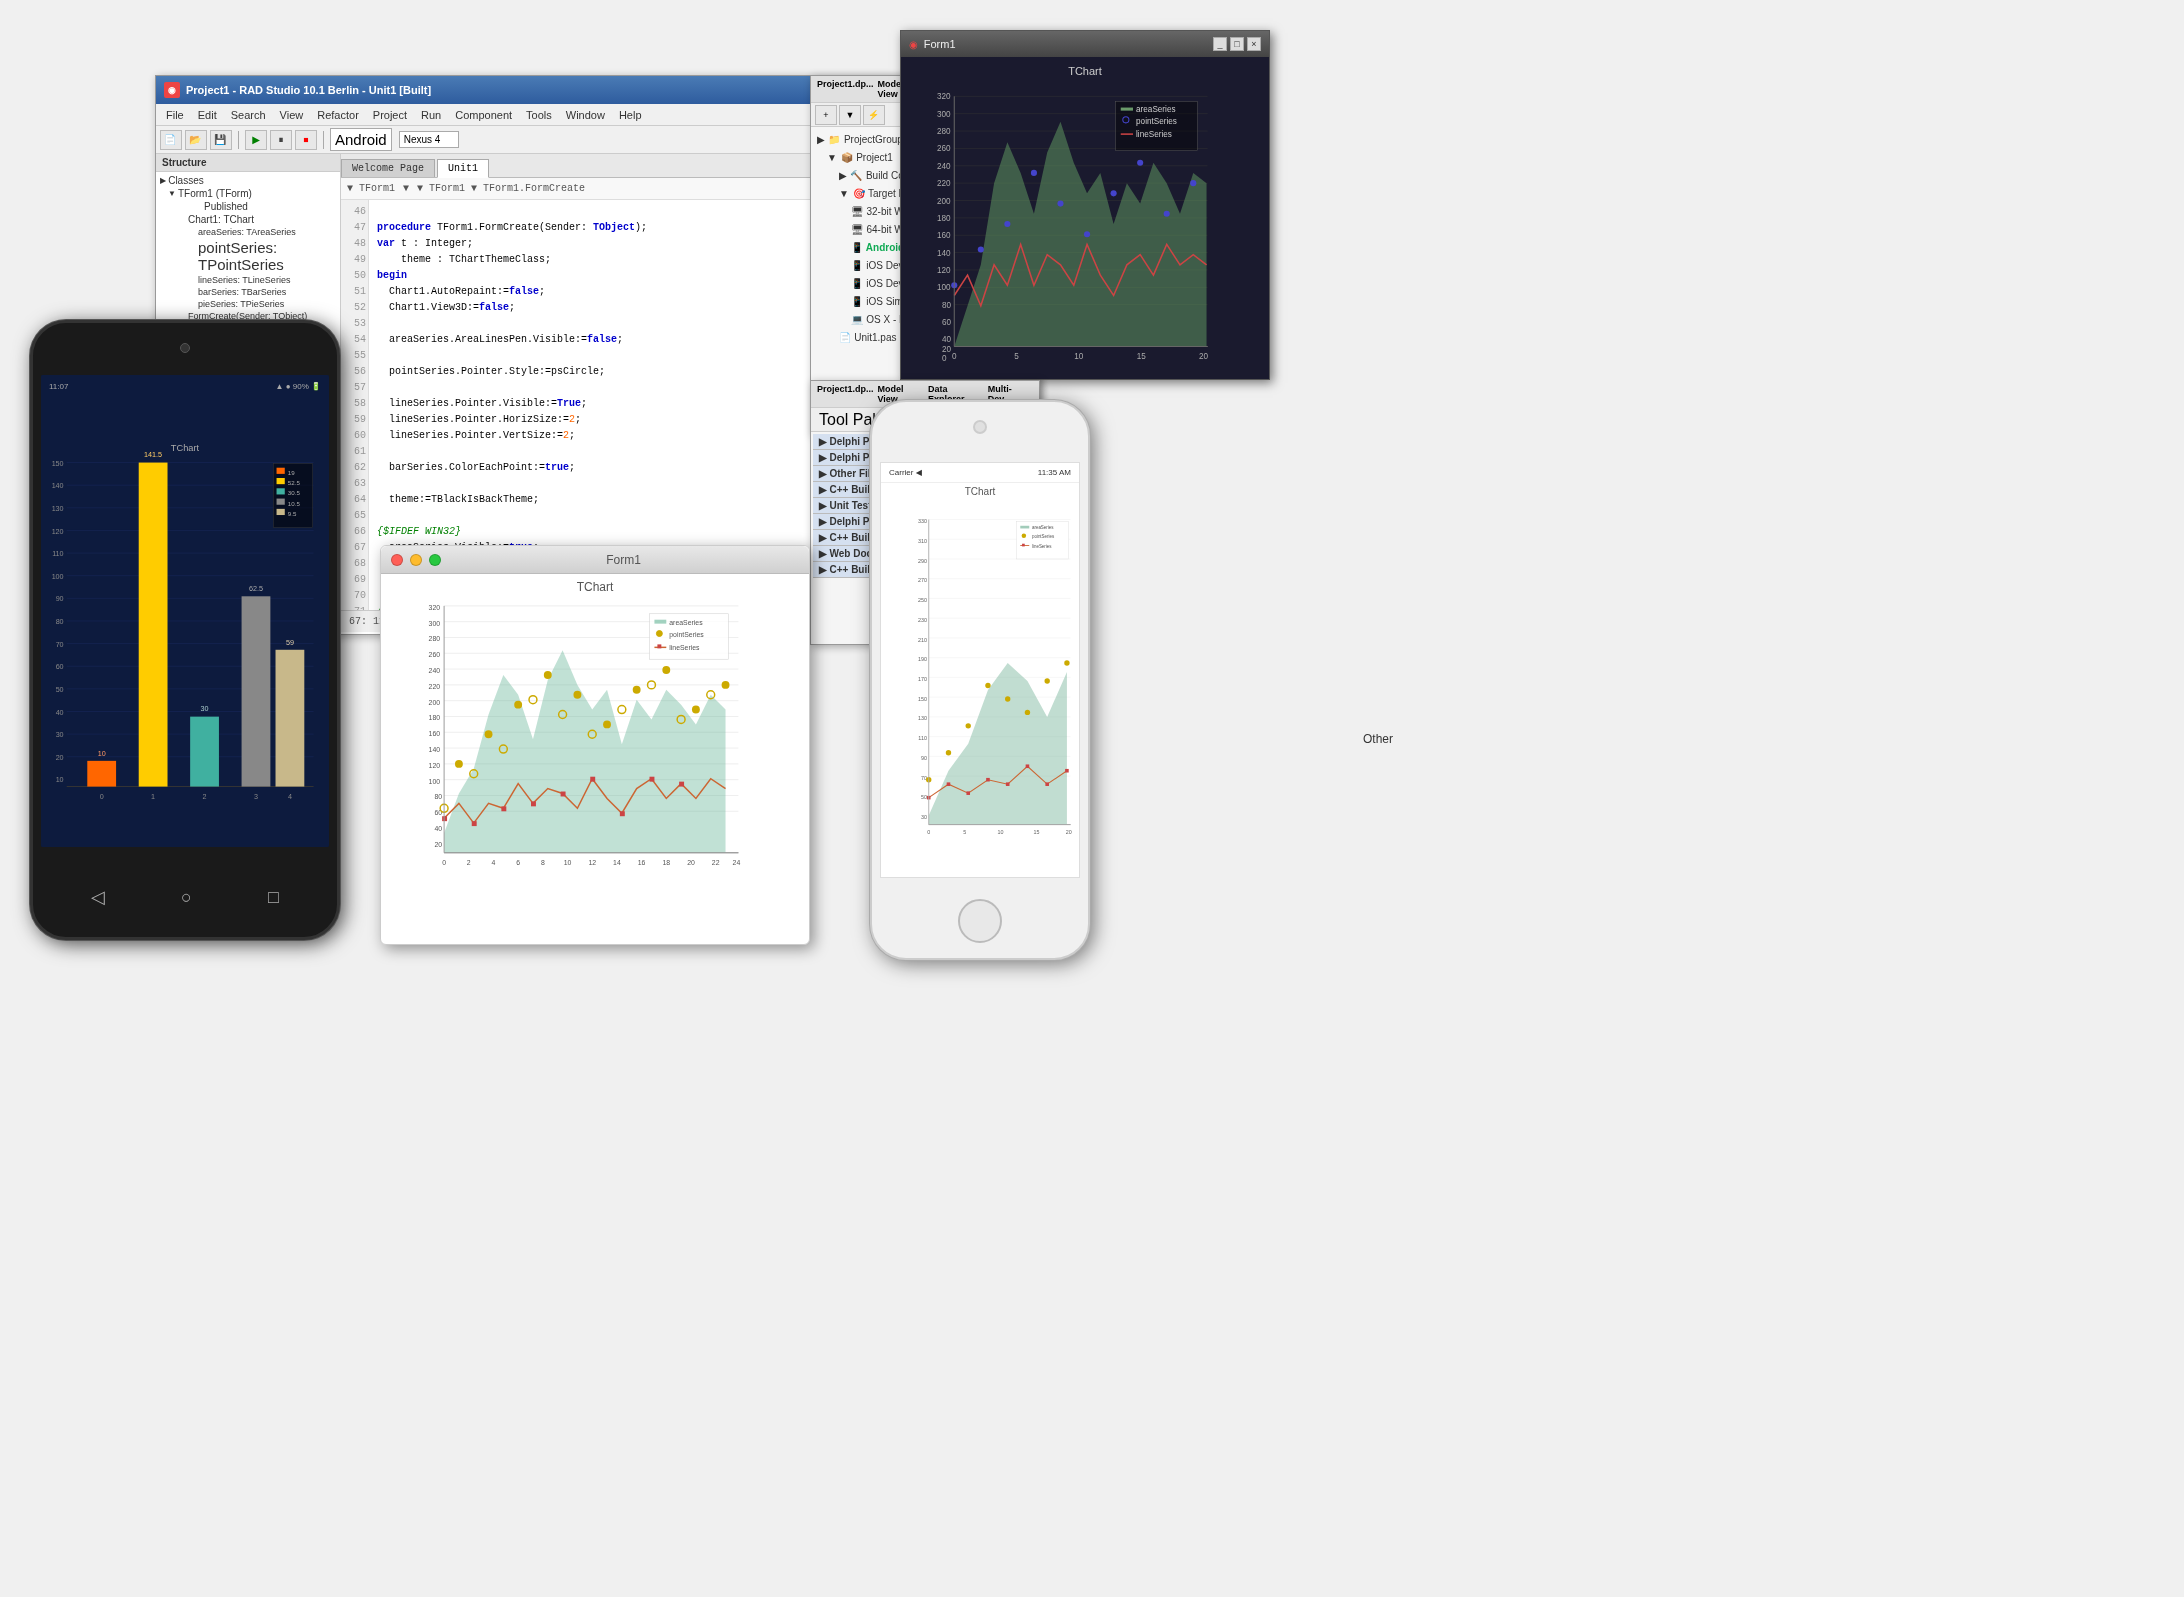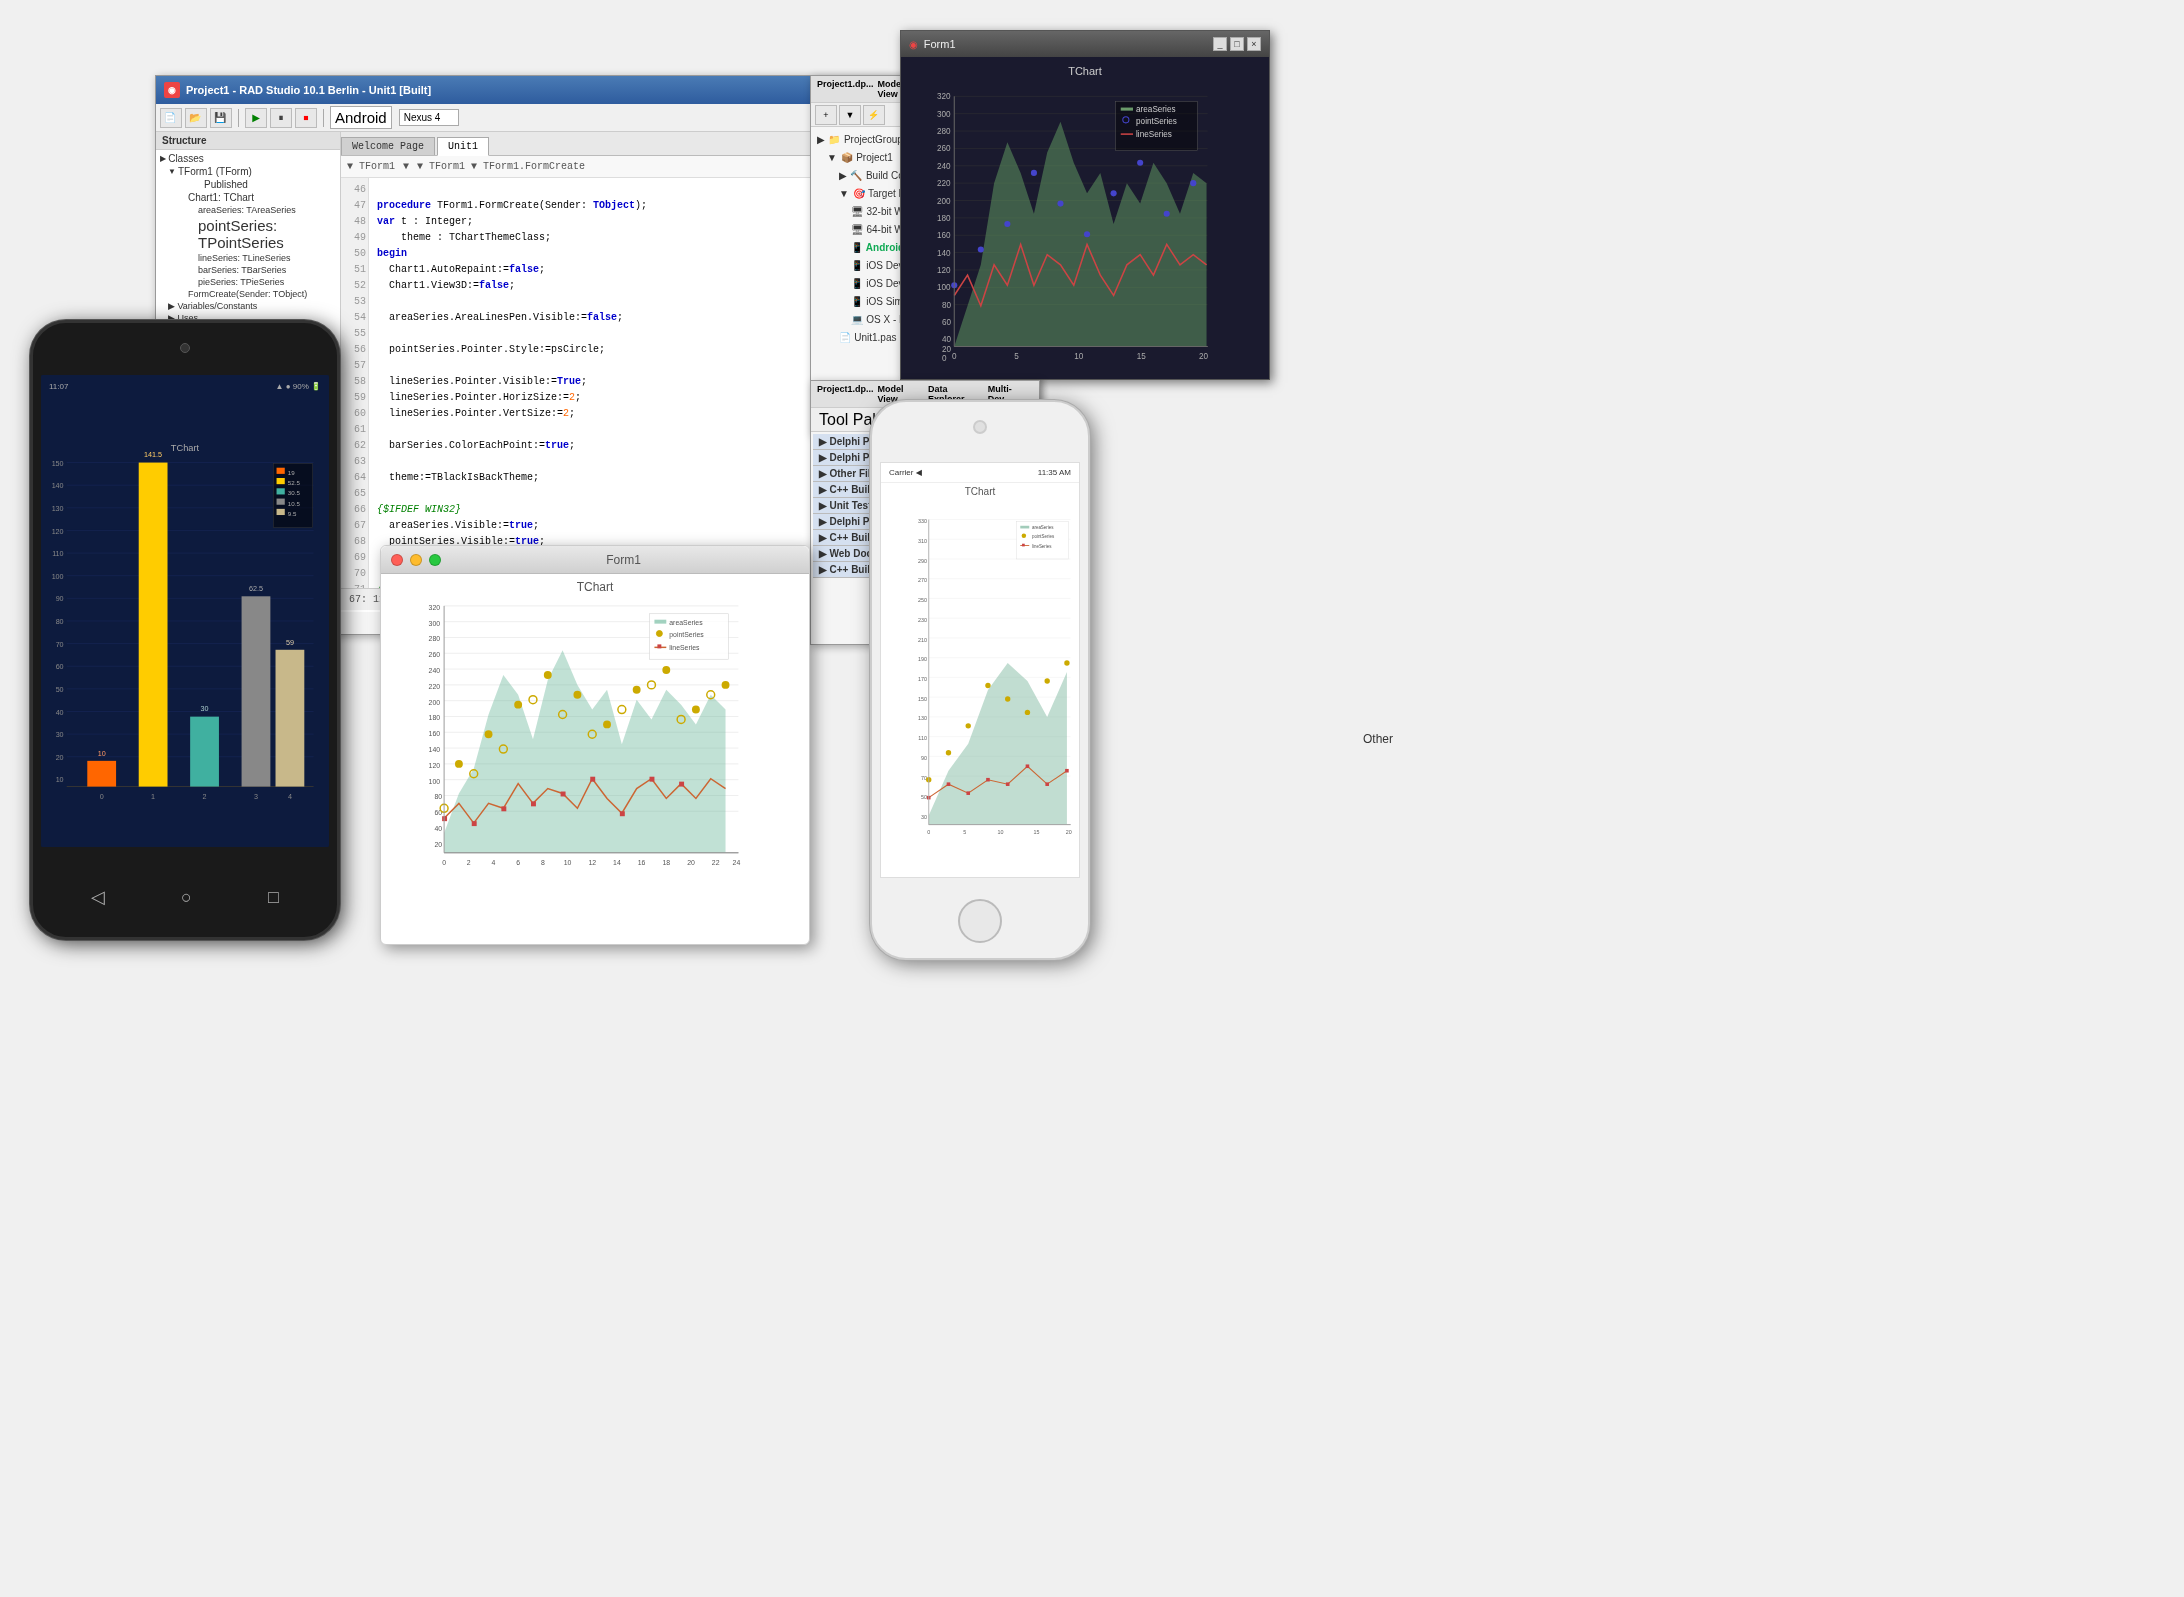--- a/index.html
+++ b/index.html
@@ -488,20 +488,33 @@
 
 <div class="rad-window">
   <div class="rad-titlebar">
     <div class="title-icon">◉</div>
     <span>Project1 - RAD Studio 10.1 Berlin - Unit1 [Built]</span>
     <div class="win-controls">
       <div class="win-btn">_</div>
       <div class="win-btn">□</div>
       <div class="win-btn">×</div>
     </div>
+  </div>
+  <div class="rad-menubar">
+    <span class="menu-item">File</span>
+    <span class="menu-item">Edit</span>
+    <span class="menu-item">Search</span>
+    <span class="menu-item">View</span>
+    <span class="menu-item">Refactor</span>
+    <span class="menu-item">Project</span>
+    <span class="menu-item">Run</span>
+    <span class="menu-item">Component</span>
+    <span class="menu-item">Tools</span>
+    <span class="menu-item">Window</span>
+    <span class="menu-item">Help</span>
   </div>
   <div class="rad-toolbar">
     <div class="tb-btn">📄</div>
     <div class="tb-btn">📂</div>
     <div class="tb-btn">💾</div>
     <div style="width:1px;height:18px;background:#aaa;margin:0 3px;"></div>
     <div class="tb-btn" style="color:green;">▶</div>
     <div class="tb-btn">⏸</div>
     <div class="tb-btn" style="color:red;">⏹</div>
     <div style="width:1px;height:18px;background:#aaa;margin:0 3px;"></div>

